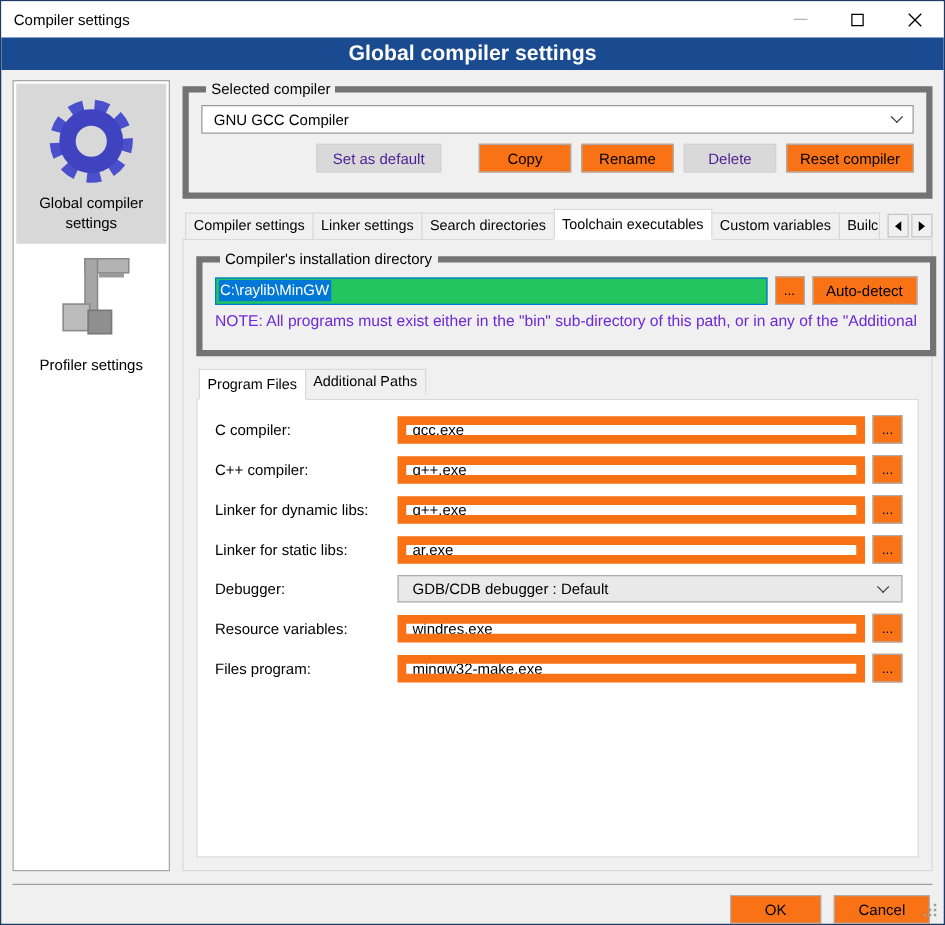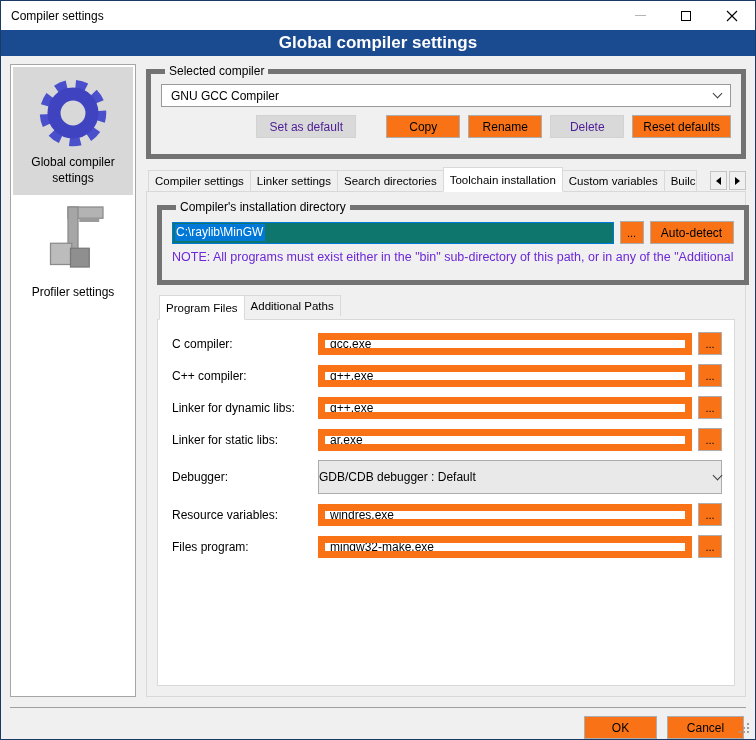--- a/index.html
+++ b/index.html
@@ -58,36 +58,36 @@
   .tab-arrows { margin-left:auto; display:flex; gap:2px; margin-bottom:1px; }
   .arrow-btn { width:17px; height:19px; background:#f0f0f0; border:1px solid #c4c4c4;
                display:flex; align-items:center; justify-content:center; }
   .tri-left  { width:0; height:0; border-top:4px solid transparent; border-bottom:4px solid transparent; border-right:5px solid #000; }
   .tri-right { width:0; height:0; border-top:4px solid transparent; border-bottom:4px solid transparent; border-left:5px solid #000; }
 
   .tabpanel { flex:1; border:1px solid #d9d9d9; background:#f0f0f0; padding:8px 10px 10px;
               display:flex; flex-direction:column; min-height:0; position:relative; z-index:1; }
 
   .dir-row { display:flex; align-items:center; gap:6px; margin-top:3px; }
-  .path-field { flex:1; height:22px; border:1px solid #0078d7; background:#0f766e;
+  .path-field { flex:1; height:22px; border:1px solid #0078d7; background:#22c55e;
                 display:flex; align-items:center; padding:0 2px; font-size:12px; overflow:hidden; }
   .selected-text { background:#0078d7; color:#fff; padding:1px 2px 2px 1px; white-space:nowrap; }
   .btn.browse { width:24px; padding:0; flex:none; font-size:11px; }
   .btn-autodetect { min-width:84px; }
   .note { color:#6d28d9; font-size:12.5px; margin-top:6px; white-space:nowrap; overflow:hidden; }
 
   .subtabs { display:flex; margin-top:10px; padding-left:2px; position:relative; z-index:2; }
   .subpanel { flex:1; border:1px solid #d9d9d9; background:#fff; padding:12px 12px 0 14px; min-height:0; position:relative; z-index:1; }
 
   .frow { display:grid; grid-template-columns:140px 1fr 24px; gap:0 6px; align-items:center; margin-bottom:9px; }
   .frow label { font-size:12px; }
   .tfield { height:22px; width:100%; border:7px solid #f97316; padding:0 5px; font-size:12px;
             font-family:inherit; background:#fff; }
-  .combo-gray { grid-column:2 / 4; height:34px; background:#e9e9e9; border:1px solid #acacac;
-                display:flex; align-items:center; padding:0 0; font-size:12px;justify-content:center; }
+  .combo-gray { grid-column:2 / 4; height:22px; background:#e9e9e9; border:1px solid #acacac;
+                display:flex; align-items:center; padding:0 11px; font-size:12px;justify-content:center; }
 
   
   .divider { border-top:1px solid #a0a0a0; margin:10px 9px 0; flex:none; }
   .footer { display:flex; justify-content:flex-end; gap:10px; padding:8px 11px 0; flex:none; }
   .btn-ok { min-width:73px; }
   .btn-cancel { min-width:77px; }
 
   .grip { position:absolute; right:4px; bottom:4px; width:12px; height:12px; }
   .grip::before { content:""; position:absolute; left:0; top:0; width:2px; height:2px; background:transparent;
     box-shadow: 8px 0 #9d9d9d, 4px 4px #9d9d9d, 8px 4px #9d9d9d, 0 8px #9d9d9d, 4px 8px #9d9d9d, 8px 8px #9d9d9d; }
@@ -146,29 +146,29 @@
         <legend>Selected compiler</legend>
         <div class="combo">
           <span>GNU GCC Compiler</span>
           <span class="chev"></span>
         </div>
         <div class="btn-row">
           <button class="btn btn-setdefault" disabled="">Set as default</button>
           <button class="btn btn-copy">Copy</button>
           <button class="btn btn-rename">Rename</button>
           <button class="btn btn-delete" disabled="">Delete</button>
-          <button class="btn btn-reset">Reset defaults</button>
+          <button class="btn btn-reset">Reset compiler</button>
         </div>
       </fieldset>
 
       <div class="tabstrip">
         <div class="tab">Compiler settings</div>
         <div class="tab">Linker settings</div>
         <div class="tab">Search directories</div>
-        <div class="tab active">Toolchain installation</div>
+        <div class="tab active">Toolchain executables</div>
         <div class="tab">Custom variables</div>
         <div class="tab clipped">Builc</div>
         <div class="tab-arrows">
           <div class="arrow-btn">
               <span class="tri-left"></span>
             </div>
           <div class="arrow-btn">
               <span class="tri-right"></span>
             </div>
         </div>

